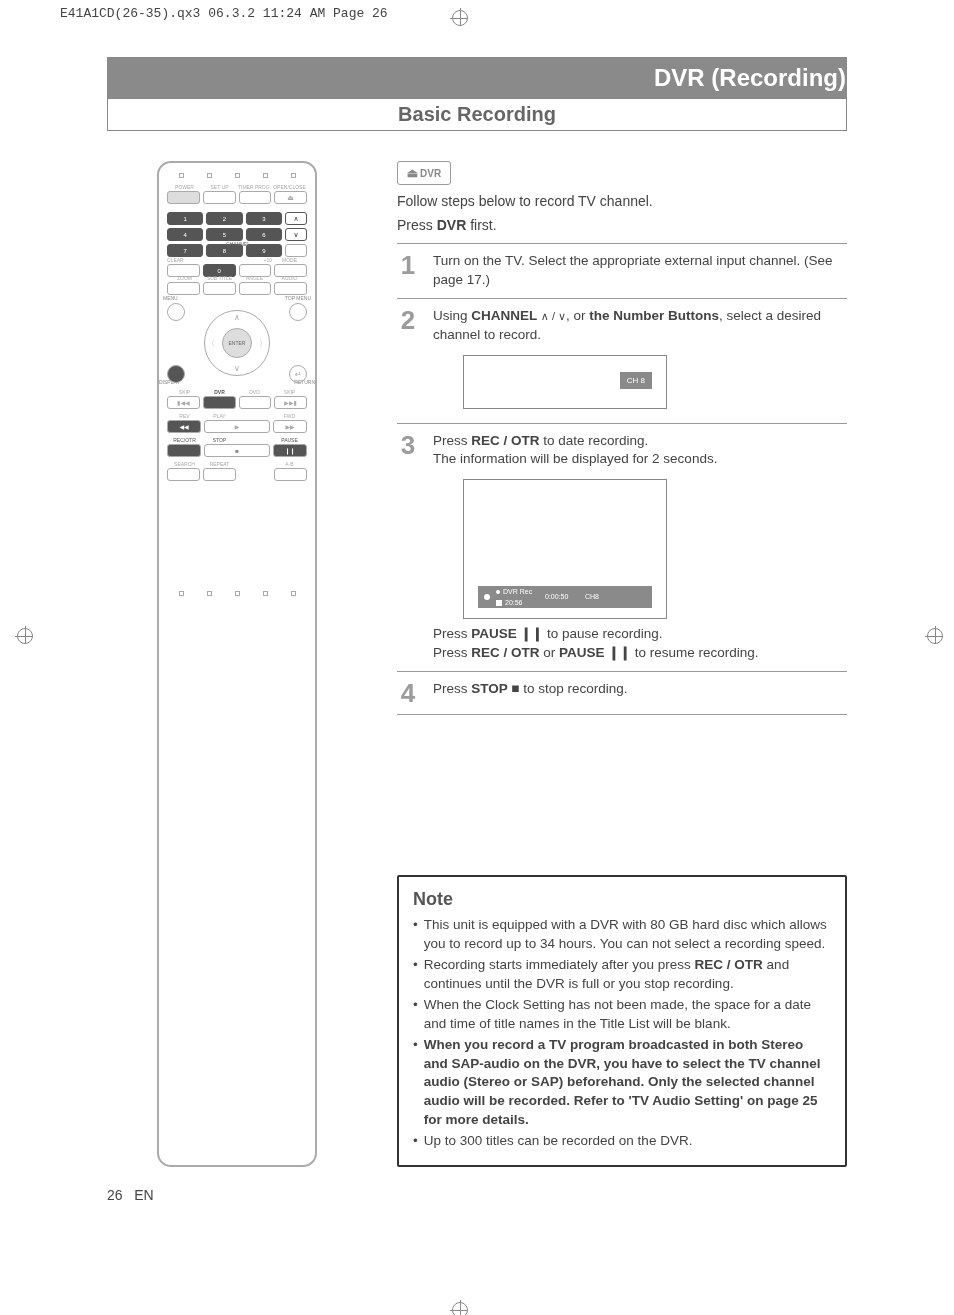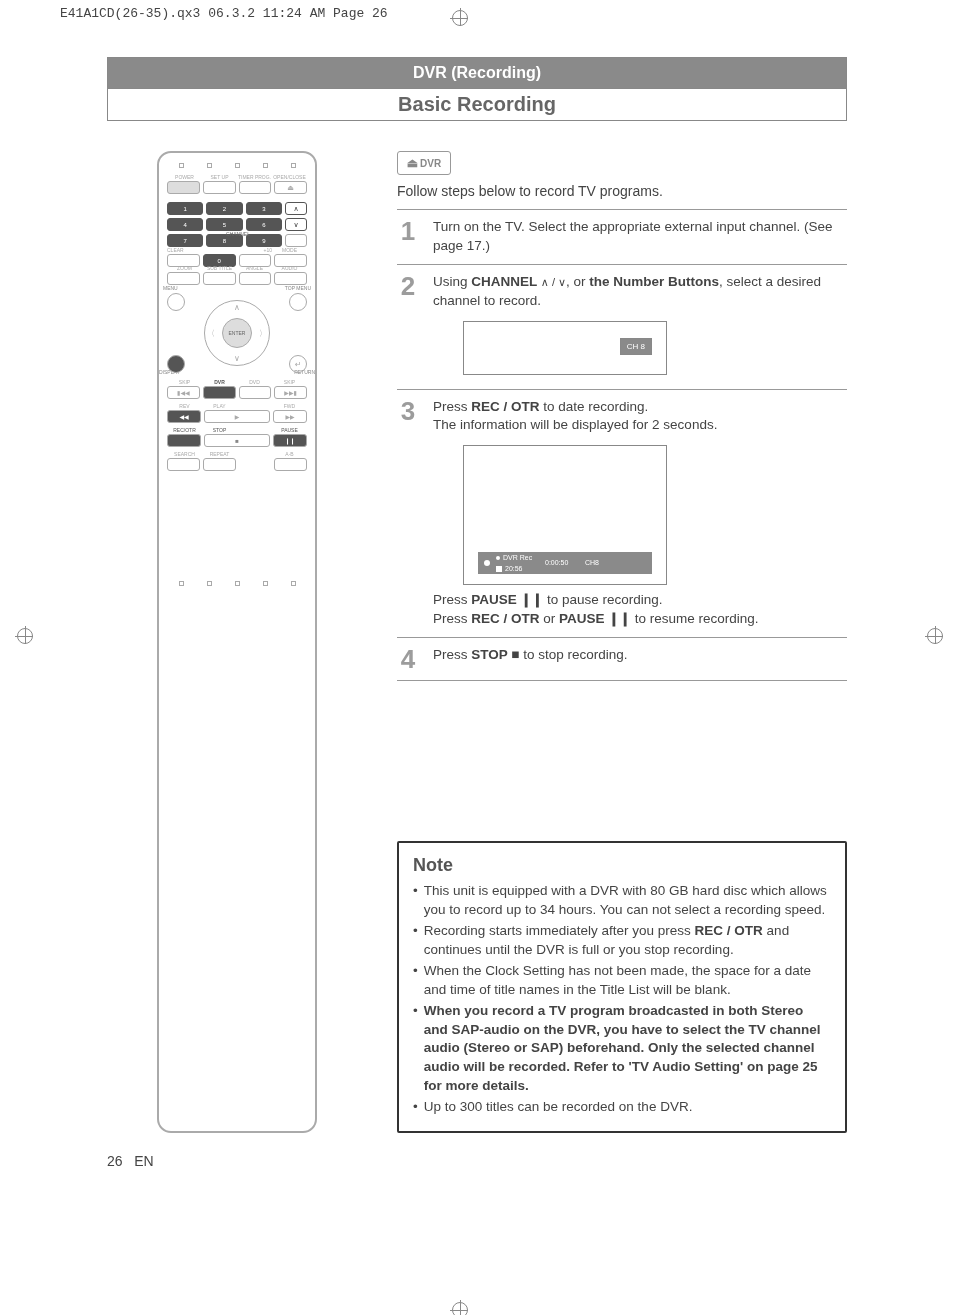--- a/index.html
+++ b/index.html
@@ -31,24 +31,24 @@
     .crop-bottom { top: 1300px; left: 450px; }
 
     .page {
       width: 740px;
       margin: 30px auto 0 auto;
       position: relative;
     }
     .section-bar {
       background: #8a8a8a;
       color: #fff;
-      text-align: center;
+      text-align: right;
       font-weight: bold;
       padding: 6px 0;
-      font-size: 16px;
+      font-size: 24px;
       border: 1px solid #888;
     }
     .subsection-bar {
       border: 1px solid #888;
       border-top: none;
       text-align: center;
       padding: 4px 4px;
       font-size: 20px;
       color: #666;
       font-weight: bold;
@@ -373,21 +373,24 @@
             <div class="dot"></div>
           </div>
       </div>
     </div>
 
     <div class="right-col">
       <div class="dvr-logo">
         <span style="font-size:12px;">⏏</span>
           <span>DVR</span>
       </div>
-      <div class="intro-text">Follow steps below to record TV programs.</div>
+      <div class="intro-text">Follow steps below to record TV channel.</div>
+      <div class="intro-text">
+        <span>Press </span><span class="b">DVR</span><span> first.</span>
+      </div>
 
       <div class="step-list">
 
         <div class="step">
           <div class="step-num">1</div>
           <div class="step-body">Turn on the TV.  Select the appropriate external input channel.  (See page 17.)</div>
         </div>
 
         <div class="step">
           <div class="step-num">2</div>

